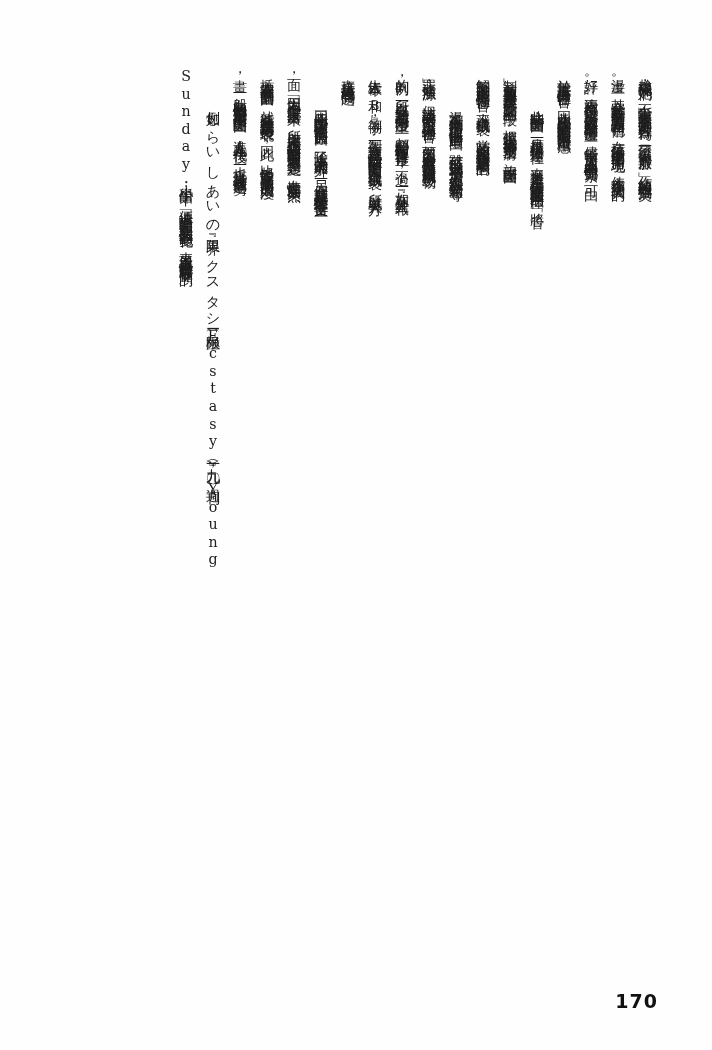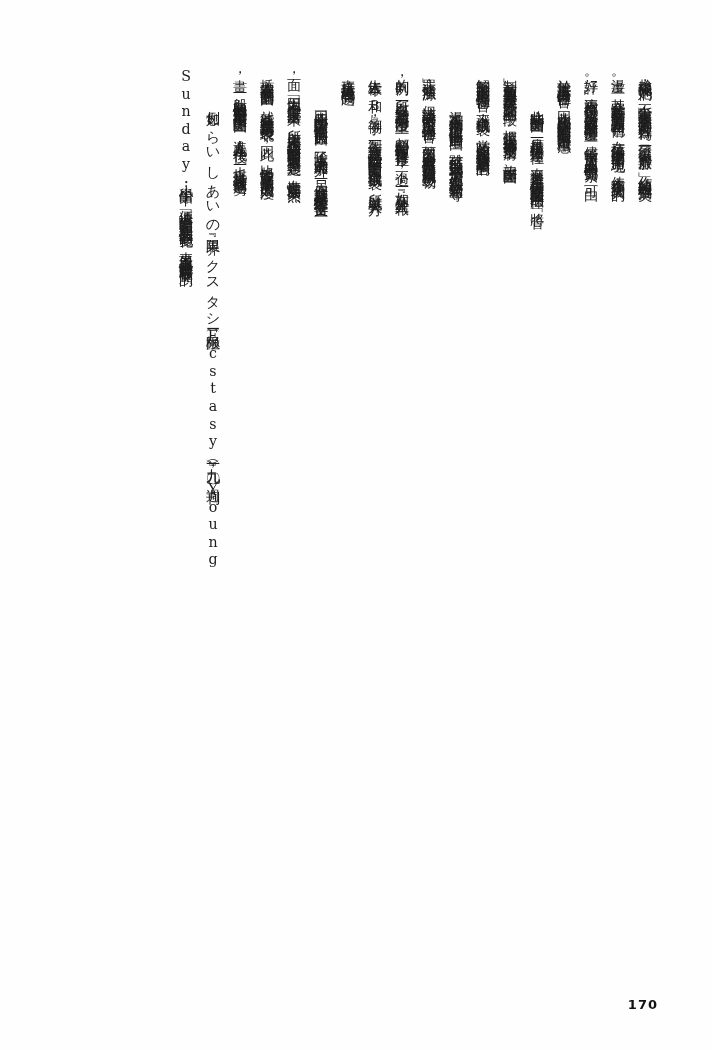--- a/index.html
+++ b/index.html
@@ -43,21 +43,21 @@
     white-space: pre-wrap;
     word-break: break-all;
     text-align: justify;
     color: #1d1d1d;
   }
   .page-number {
     position: absolute;
     right: 54px;
     bottom: 38px;
     font-family: "DejaVu Sans", "Liberation Sans", sans-serif;
-    font-size: 13px;
+    font-size: 19px;
     font-weight: bold;
     letter-spacing: 1px;
     color: #111;
   }
 </style>
 </head>
 <body>
 
 <div class="page">
   <div class="text-block">

